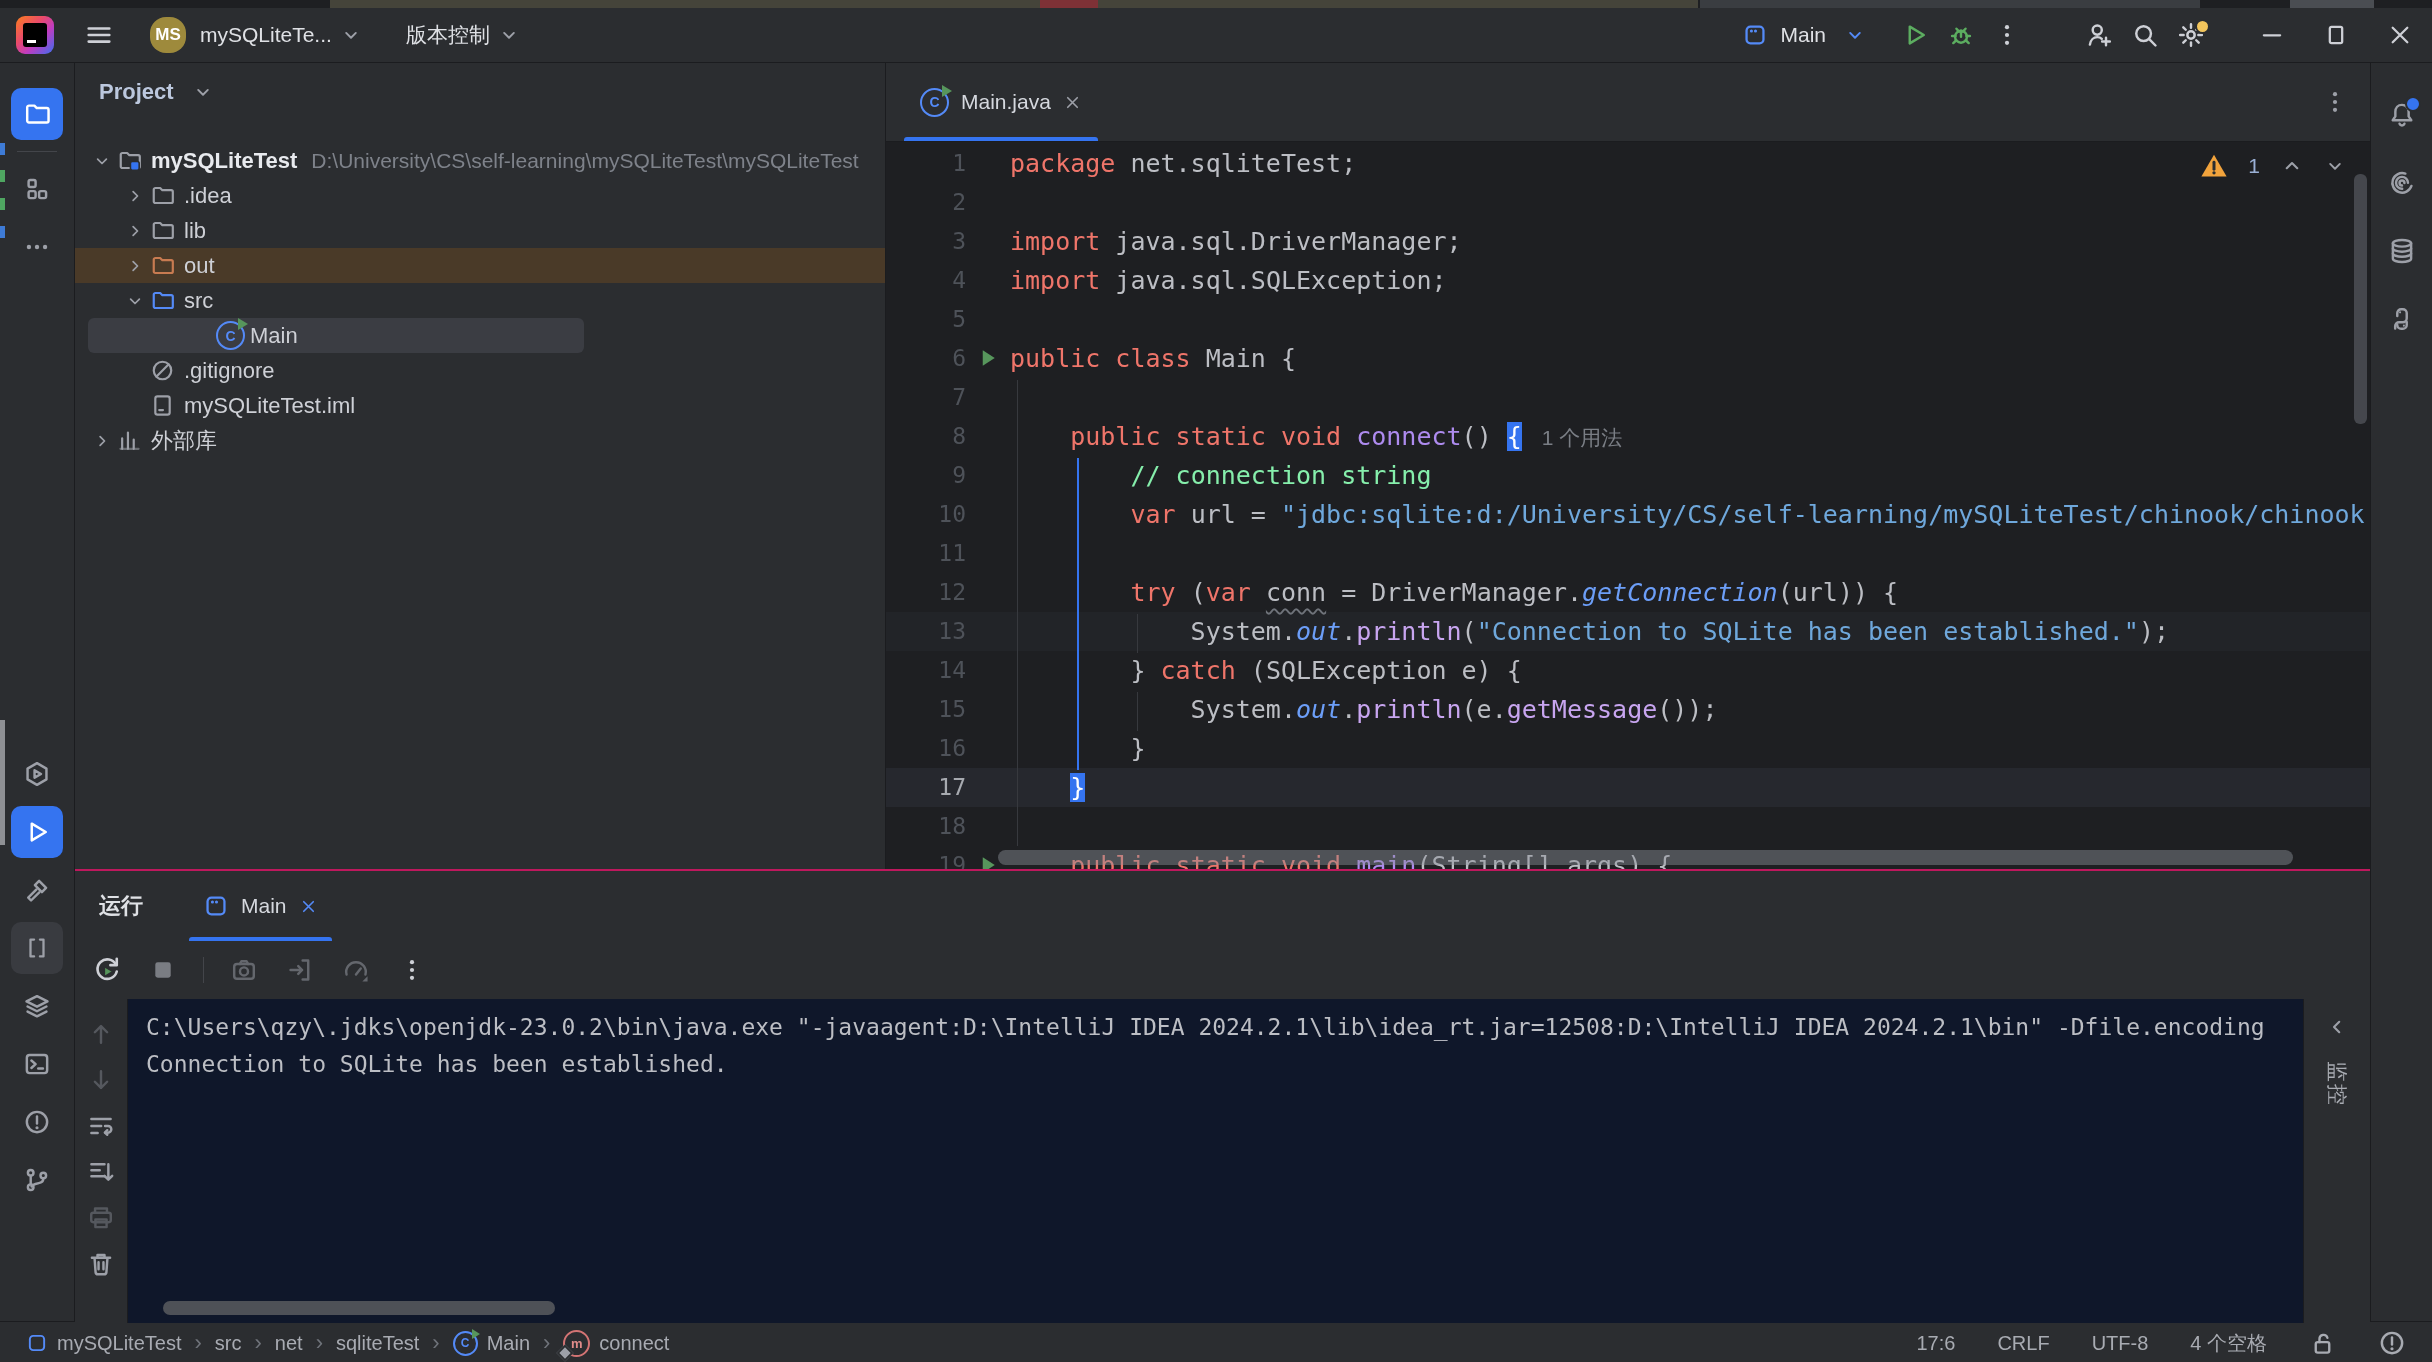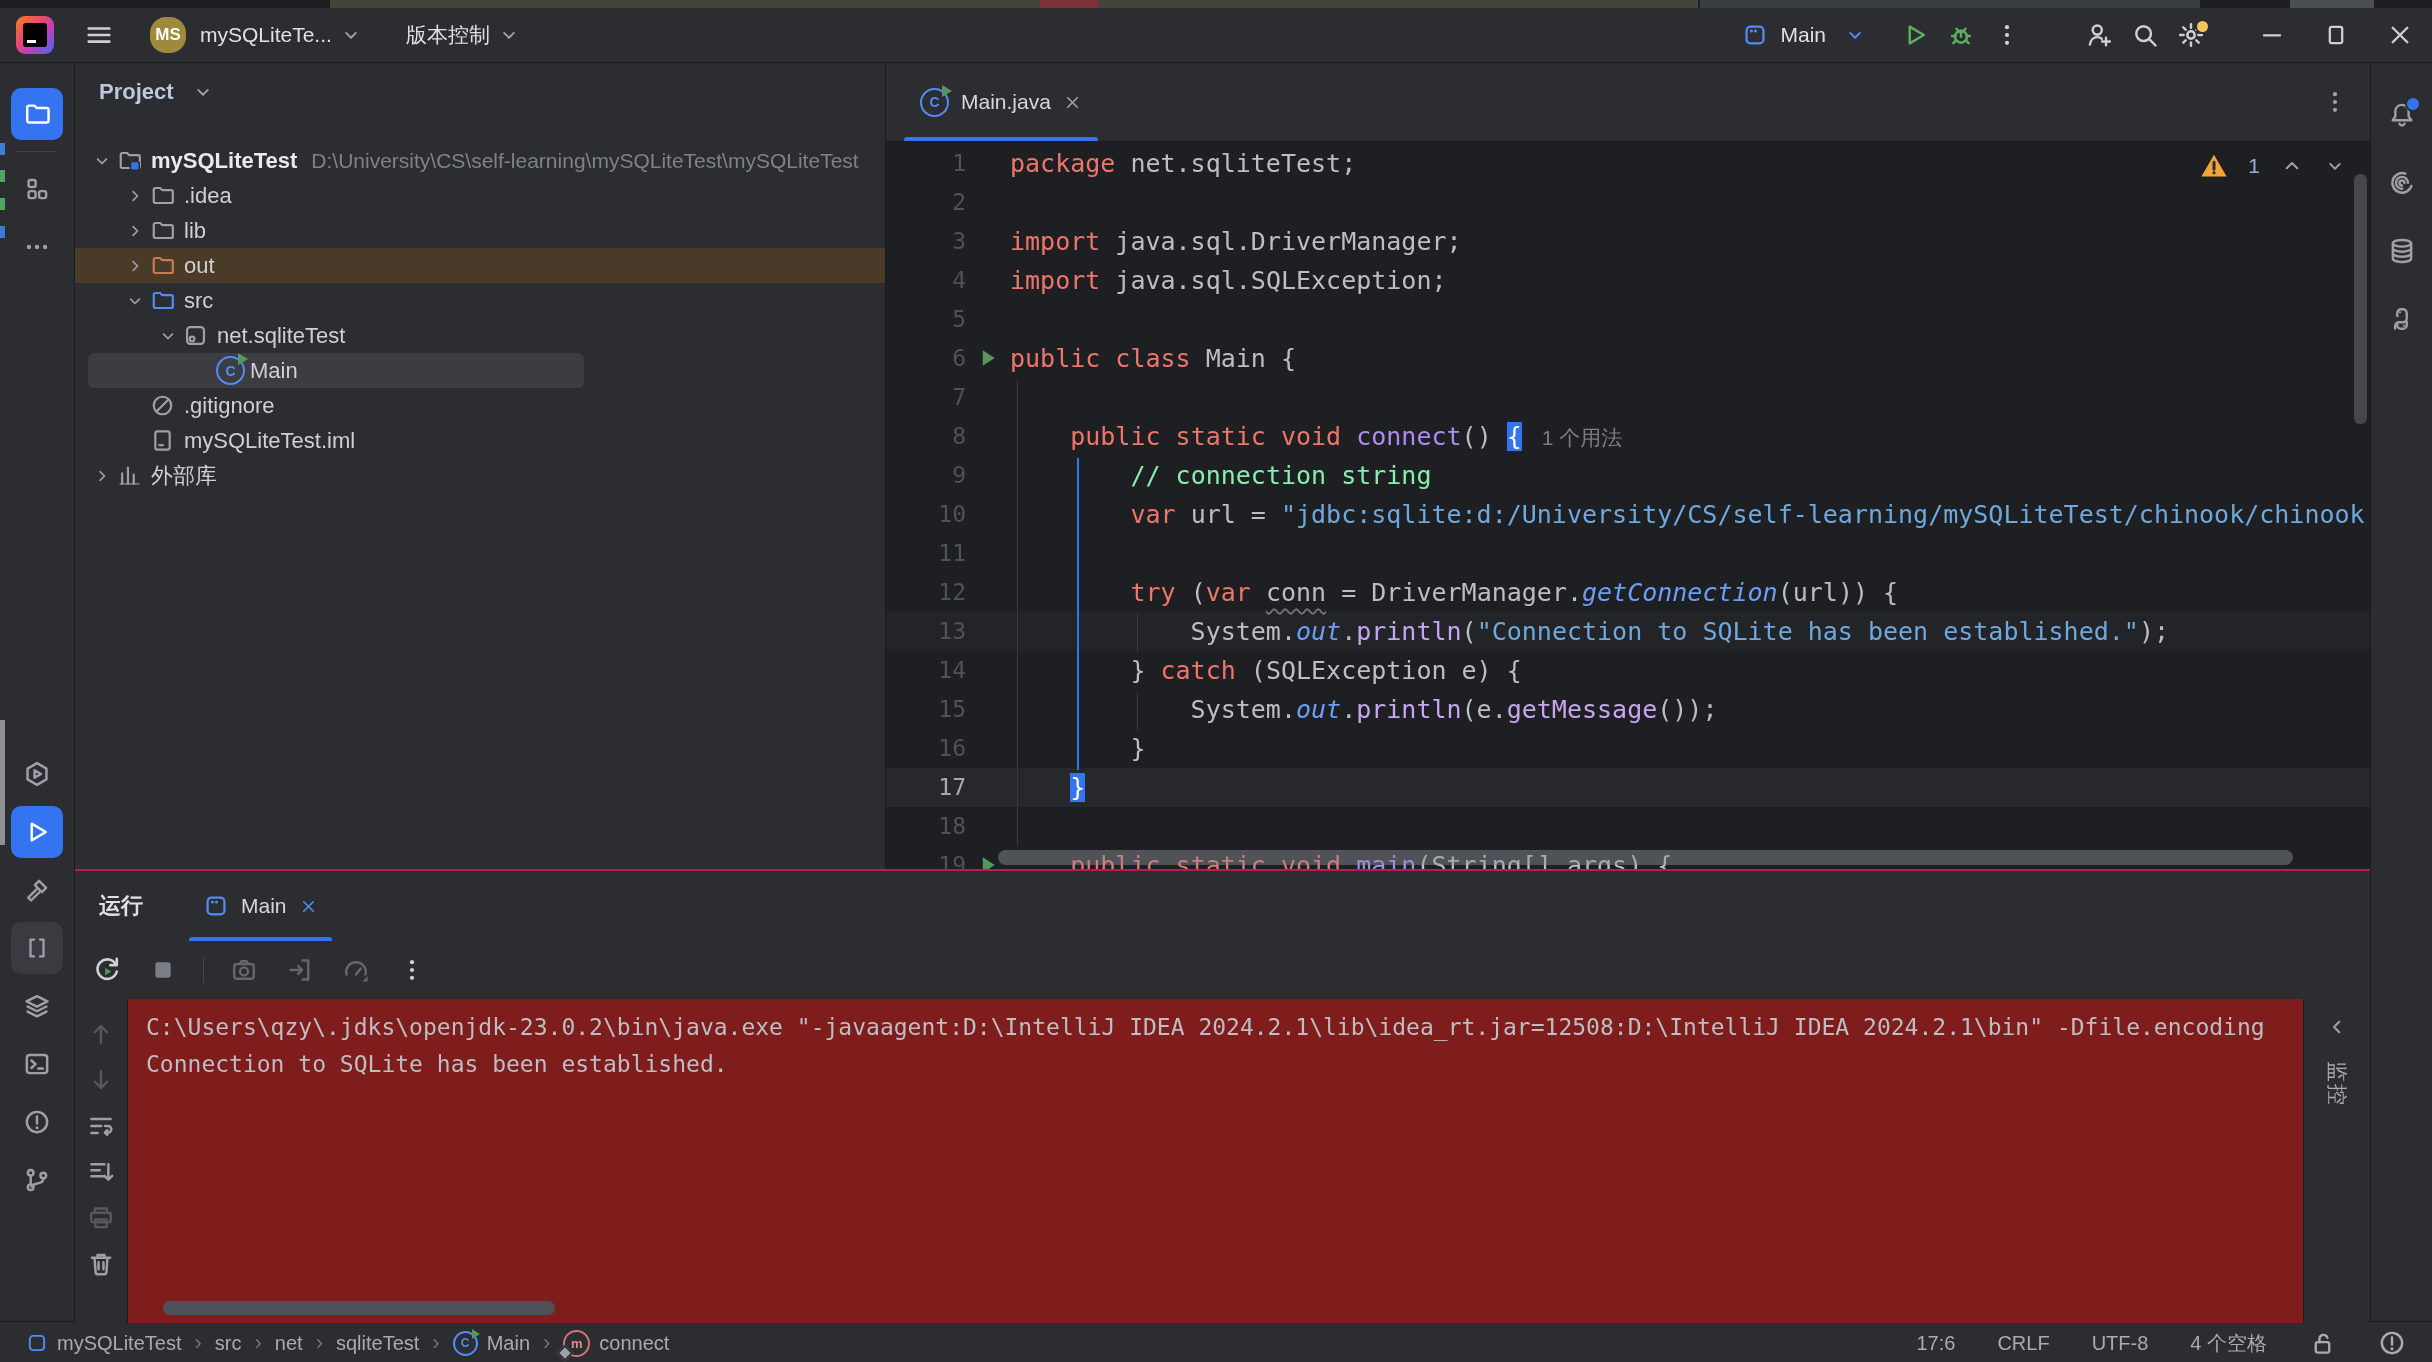--- a/index.html
+++ b/index.html
@@ -122,21 +122,21 @@
   .run-tab .icon{color:#548AF7;}
   .run-tab-label{font-size:21px;color:#D5D8DE;}
   .run-toolbar{height:58px;flex:none;display:flex;align-items:center;padding-left:16px;gap:24px;}
   .rt-btn{width:32px;height:32px;display:flex;align-items:center;justify-content:center;color:#CED0D6;}
   .rt-btn.dim{color:#64676D;}
   .rt-sep{width:1px;height:26px;background:#43454A;}
   .console-wrap{flex:1;display:flex;min-height:0;position:relative;}
   .console-gutter{width:52px;flex:none;display:flex;flex-direction:column;align-items:center;gap:16px;padding-top:20px;}
   .cg-btn{width:30px;height:30px;display:flex;align-items:center;justify-content:center;color:#9DA0A8;}
   .cg-btn.dim{color:#55585E;}
-  .console{flex:1;min-width:0;background:#7f1d1d;border-left:1px solid #1b1c1f;font-family:"DejaVu Sans Mono",monospace;
+  .console{flex:1;min-width:0;background:#0f172a;border-left:1px solid #1b1c1f;font-family:"DejaVu Sans Mono",monospace;
     font-size:23px;line-height:37px;color:#BCBEC4;padding:10px 0 0 18px;white-space:pre;overflow:hidden;position:relative;}
   .console-hscroll{position:absolute;left:88px;bottom:8px;width:392px;height:14px;background:#4E5157;border-radius:7px;z-index:4;}
   .monitor-strip{width:66px;flex:none;background:#2b2d30;border-left:1px solid #1b1c1f;display:flex;flex-direction:column;align-items:center;padding-top:16px;gap:22px;}
   .monitor-chev{color:#9DA0A8;}
   .monitor-label{writing-mode:vertical-rl;text-orientation:sideways;font-size:21px;color:#A8ABB2;letter-spacing:2px;}
 
   
   .statusbar{height:42px;flex:none;background:#2b2d30;border-top:1px solid #1b1c1f;display:flex;align-items:center;
     padding:0 26px;font-size:20px;color:#A8ABB2;}
   .crumbs{display:flex;align-items:center;gap:13px;}
@@ -453,34 +453,20 @@
                   <svg width="20" height="20" viewBox="0 0 16 16" fill="none" stroke="currentColor" stroke-width="1.4" stroke-linecap="round" stroke-linejoin="round">
                     <path d="M4.5 6.5 8 10l3.5-3.5"></path>
                   </svg>
                 </span>
                 <span class="t-ico icon" style="color:#548AF7">
                   <svg width="25" height="25" viewBox="0 0 16 16" fill="none" stroke="currentColor" stroke-width="1.4" stroke-linecap="round" stroke-linejoin="round">
                     <path d="M2.4 4.2c0-.6.5-1 1-1h3.1l1.4 1.4h5.7c.6 0 1 .5 1 1v6.2c0 .6-.5 1-1 1H3.4c-.6 0-1-.5-1-1Z"></path>
                   </svg>
                 </span>
                 <span class="t-label">src</span>
-              </div>
-              <div class="tree-row" style="padding-left:78px">
-                <span class="t-chev icon">
-                  <svg width="20" height="20" viewBox="0 0 16 16" fill="none" stroke="currentColor" stroke-width="1.4" stroke-linecap="round" stroke-linejoin="round">
-                    <path d="M4.5 6.5 8 10l3.5-3.5"></path>
-                  </svg>
-                </span>
-                <span class="t-ico icon" style="color:#9DA0A8">
-                  <svg width="25" height="25" viewBox="0 0 16 16" fill="none" stroke="currentColor" stroke-width="1.4" stroke-linecap="round" stroke-linejoin="round">
-                    <rect x="2.6" y="2.6" width="10.8" height="10.8" rx="2"></rect>
-                    <circle cx="5.8" cy="10.2" r="1.5"></circle>
-                  </svg>
-                </span>
-                <span class="t-label">net.sqliteTest</span>
               </div>
               <div class="tree-row" style="padding-left:111px">
                 <span class="sel-bar"></span>
                 <span class="t-chev"></span>
                 <span class="t-ico">
                   <span class="cls-icon">C</span>
                 </span>
                 <span class="t-label">Main</span>
               </div>
               <div class="tree-row" style="padding-left:45px">

